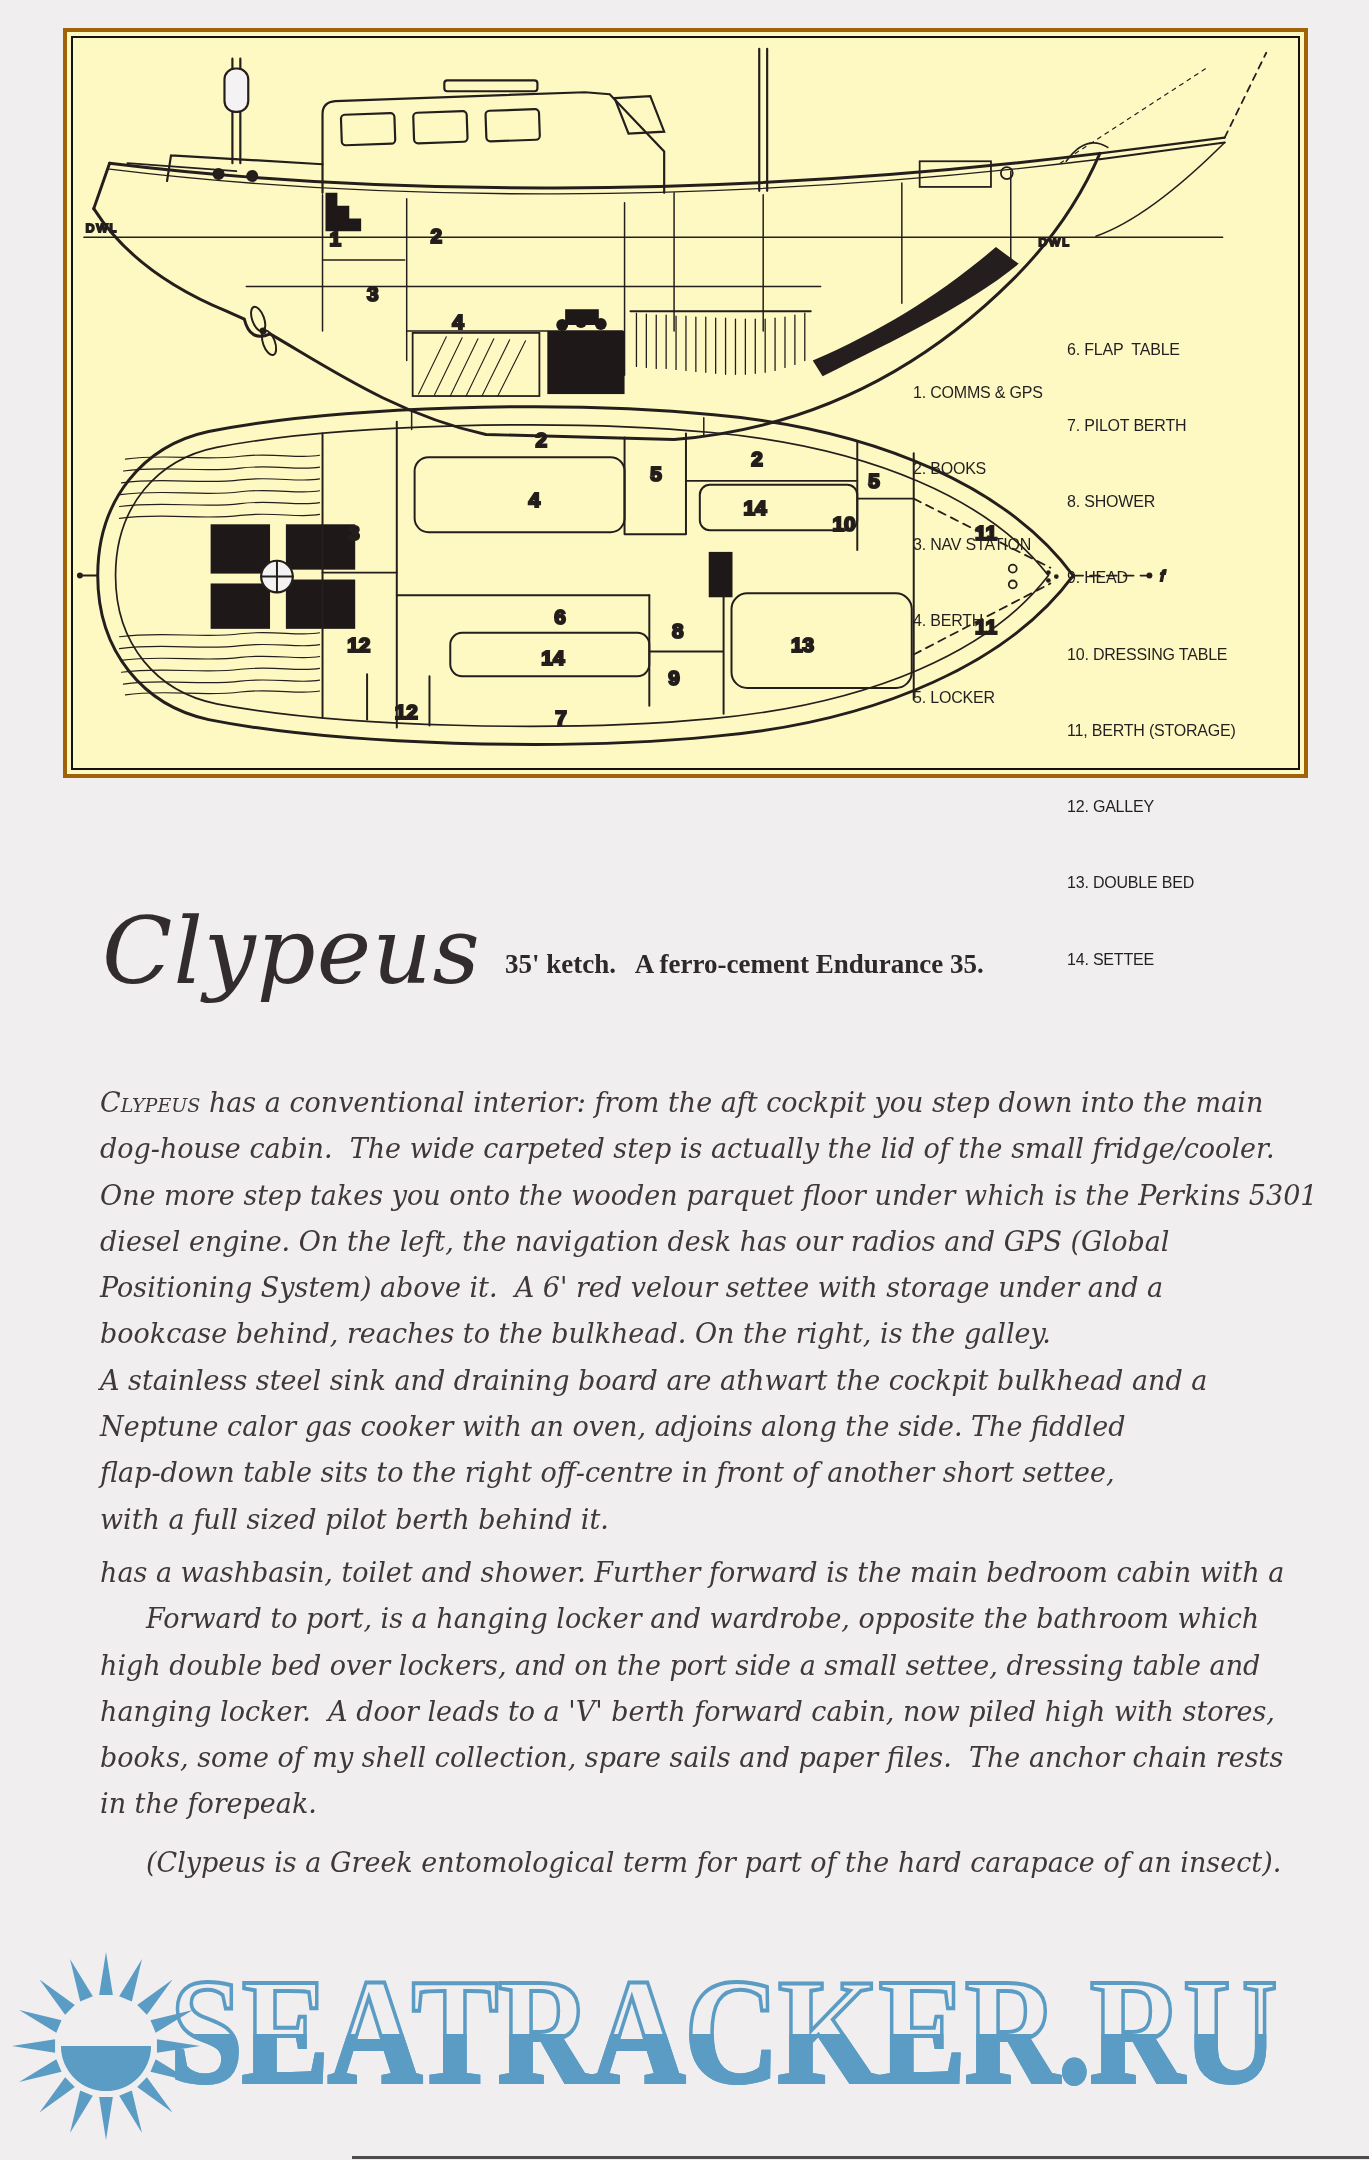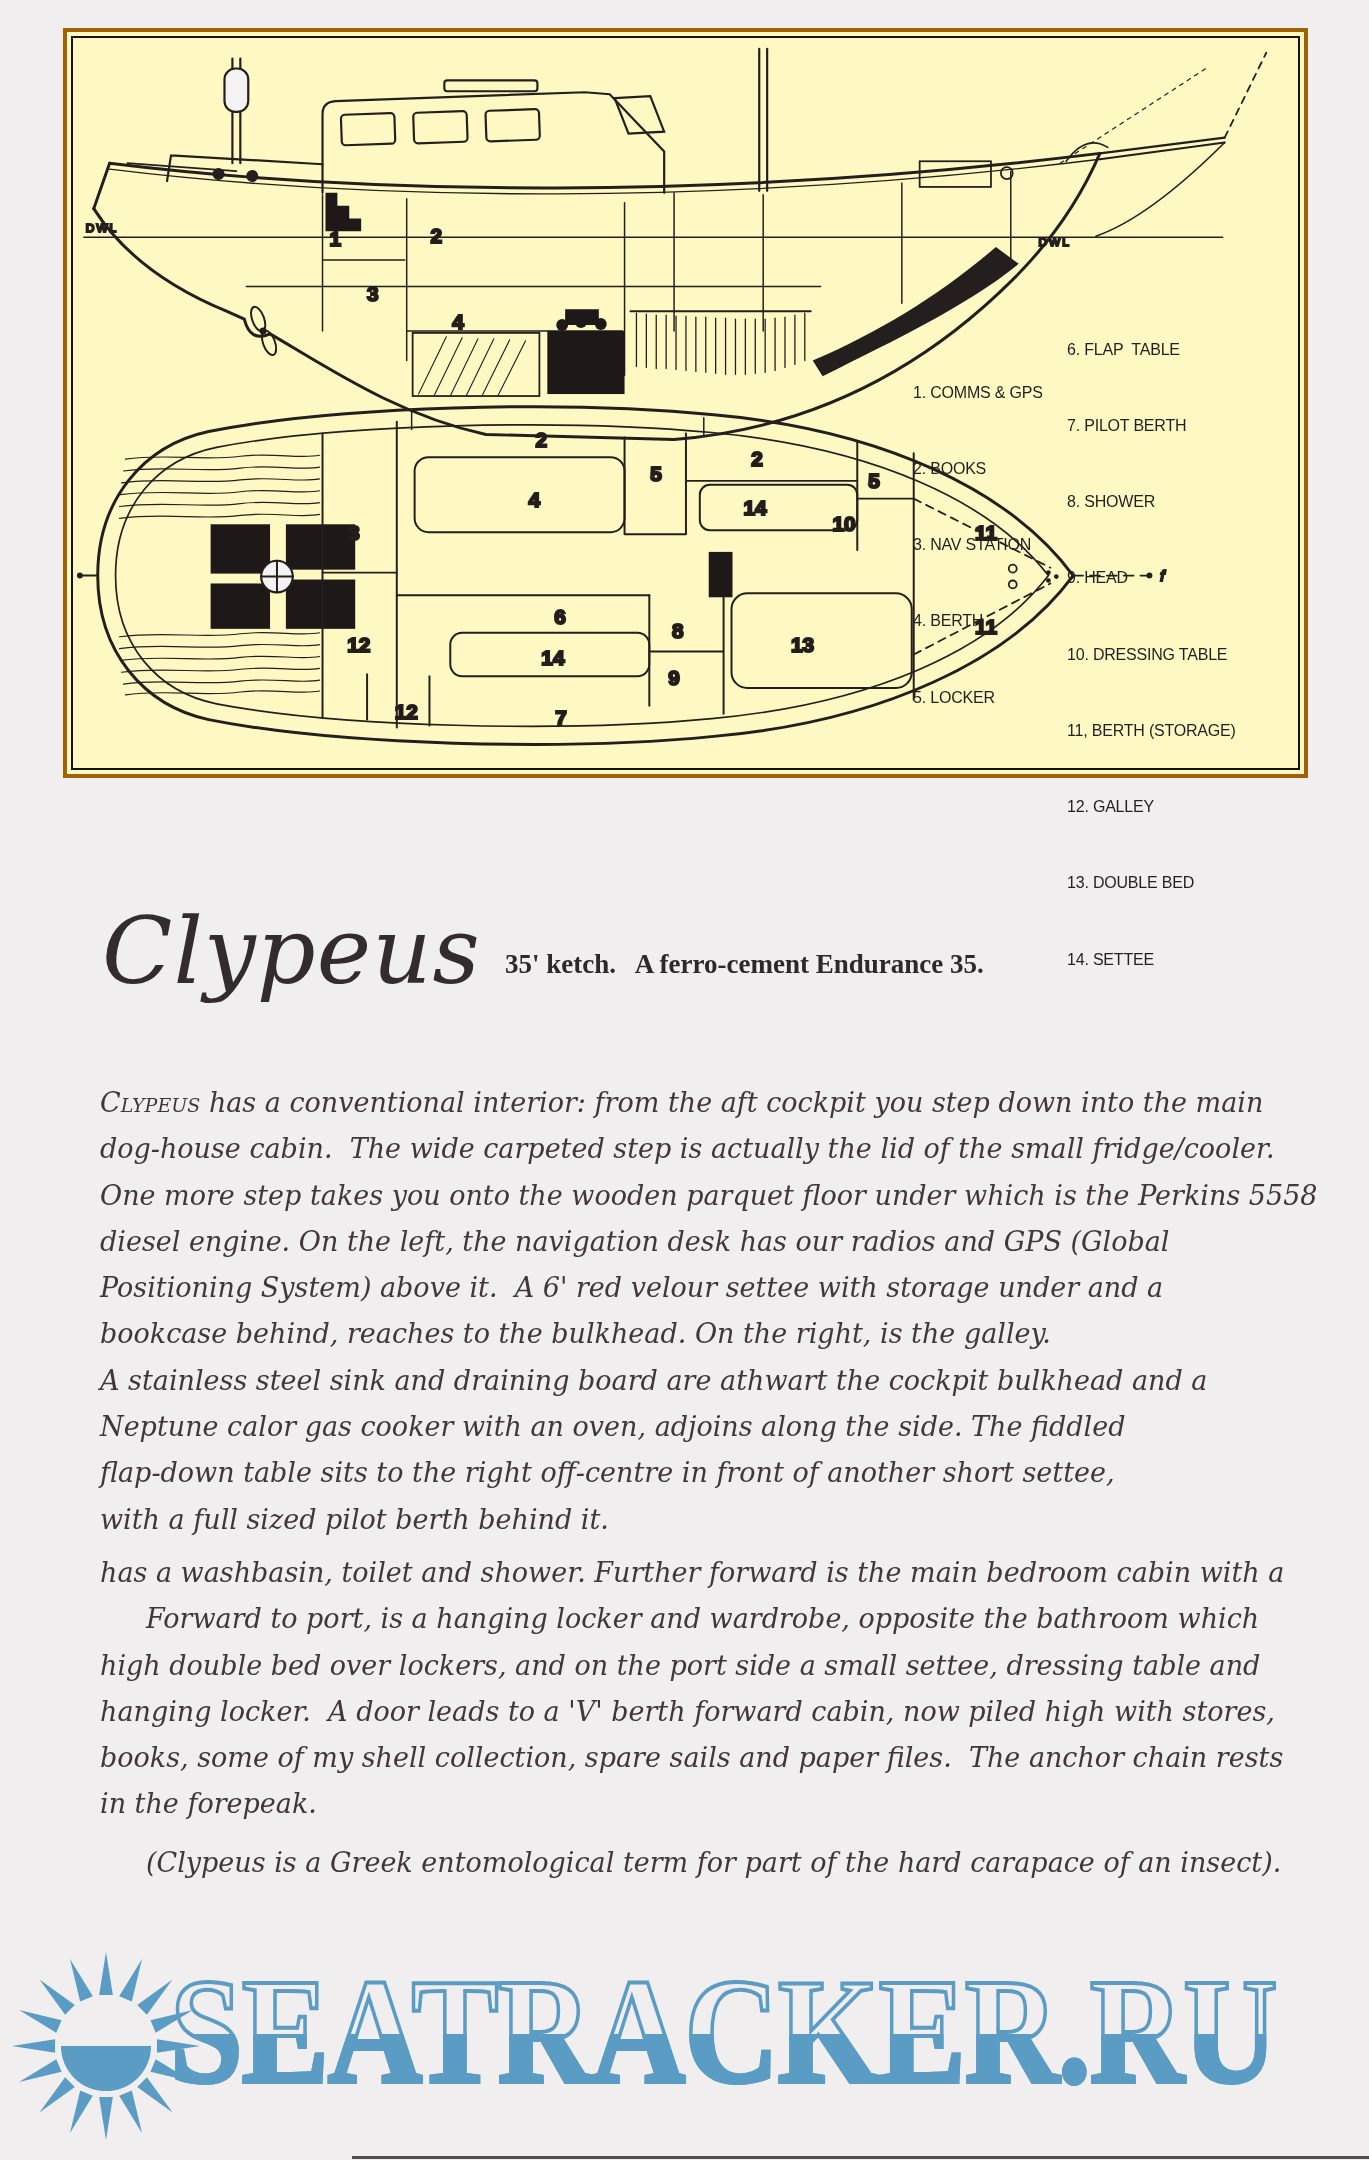--- a/index.html
+++ b/index.html
@@ -239,21 +239,21 @@
     <div>14. SETTEE</div>
   </div>
 </div>
 
 <div class="title">Clypeus</div>
 <div class="subtitle">35' ketch.   A ferro-cement Endurance 35.</div>
 
 <div class="bodytext p1">
   <div class="line"><span class="smallcaps">Clypeus</span><span> has a conventional interior: from the aft cockpit you step down into the main</span></div>
   <div class="line">dog-house cabin.  The wide carpeted step is actually the lid of the small fridge/cooler.</div>
-  <div class="line">One more step takes you onto the wooden parquet floor under which is the Perkins 5558</div>
+  <div class="line">One more step takes you onto the wooden parquet floor under which is the Perkins 5301</div>
   <div class="line">diesel engine. On the left, the navigation desk has our radios and GPS (Global</div>
   <div class="line">Positioning System) above it.  A 6' red velour settee with storage under and a</div>
   <div class="line">bookcase behind, reaches to the bulkhead. On the right, is the galley.</div>
   <div class="line">A stainless steel sink and draining board are athwart the cockpit bulkhead and a</div>
   <div class="line">Neptune calor gas cooker with an oven, adjoins along the side. The fiddled</div>
   <div class="line">flap-down table sits to the right off-centre in front of another short settee,</div>
   <div class="line">with a full sized pilot berth behind it.</div>
 </div>
 
 <div class="bodytext p2">

